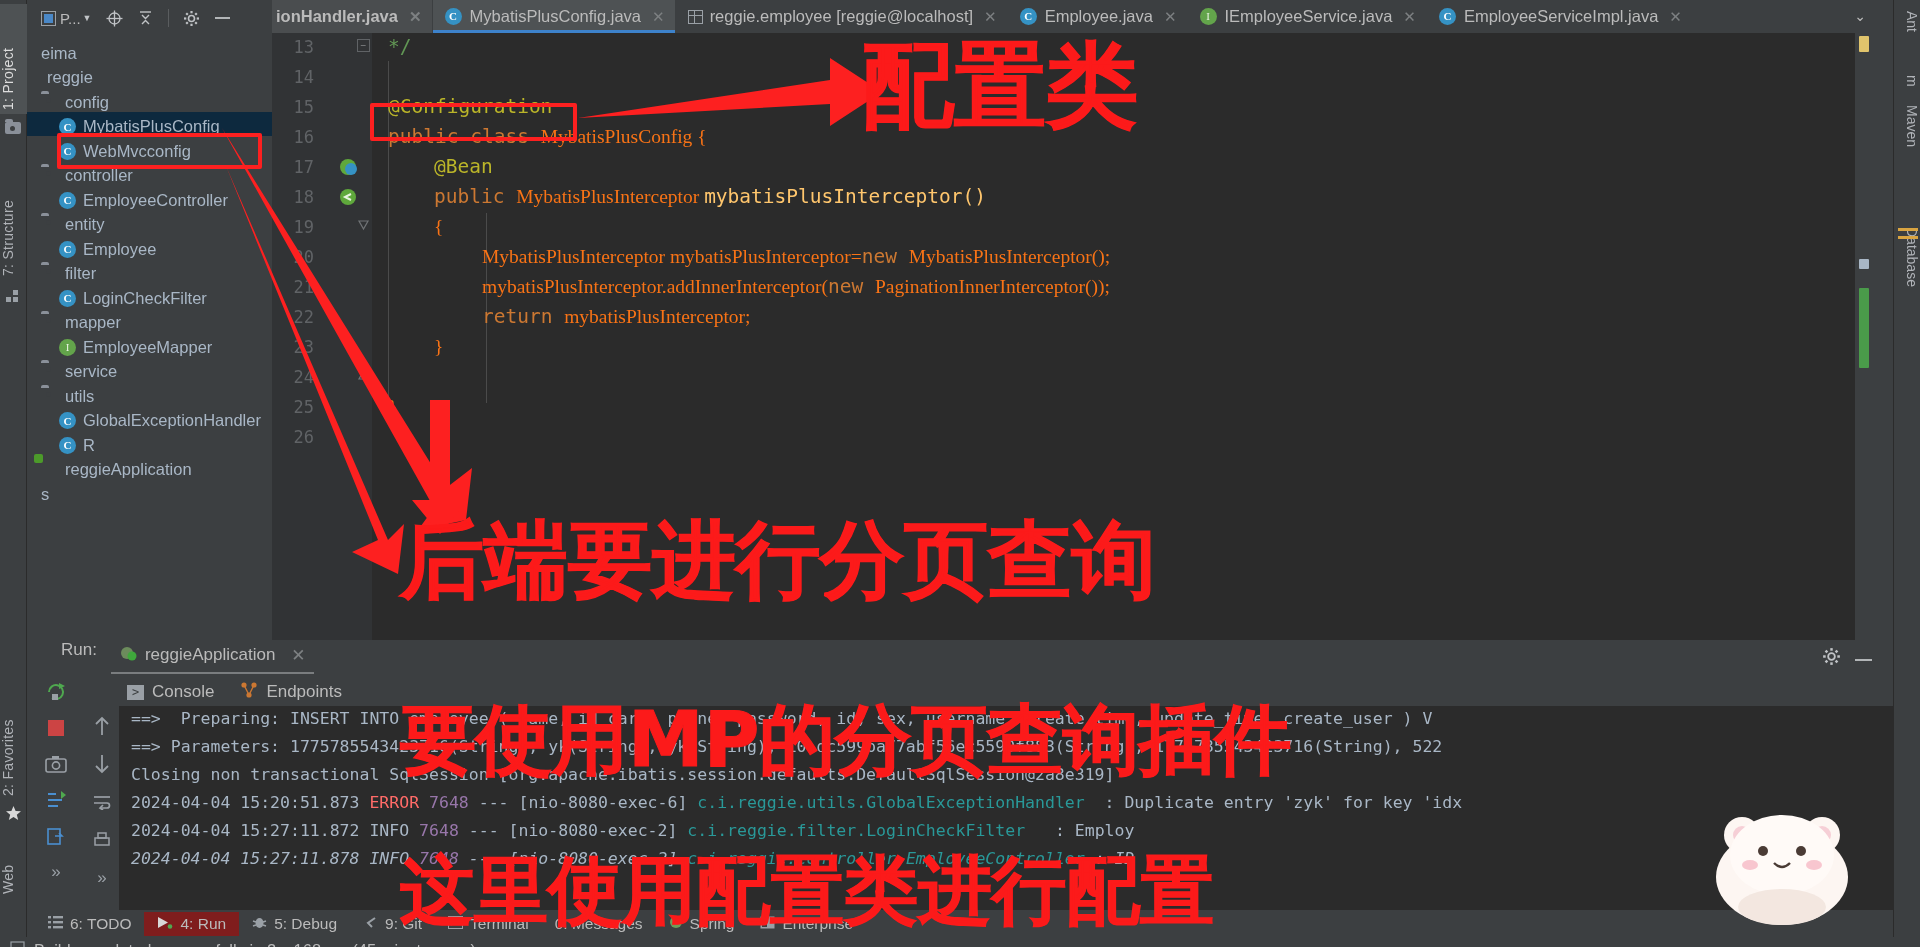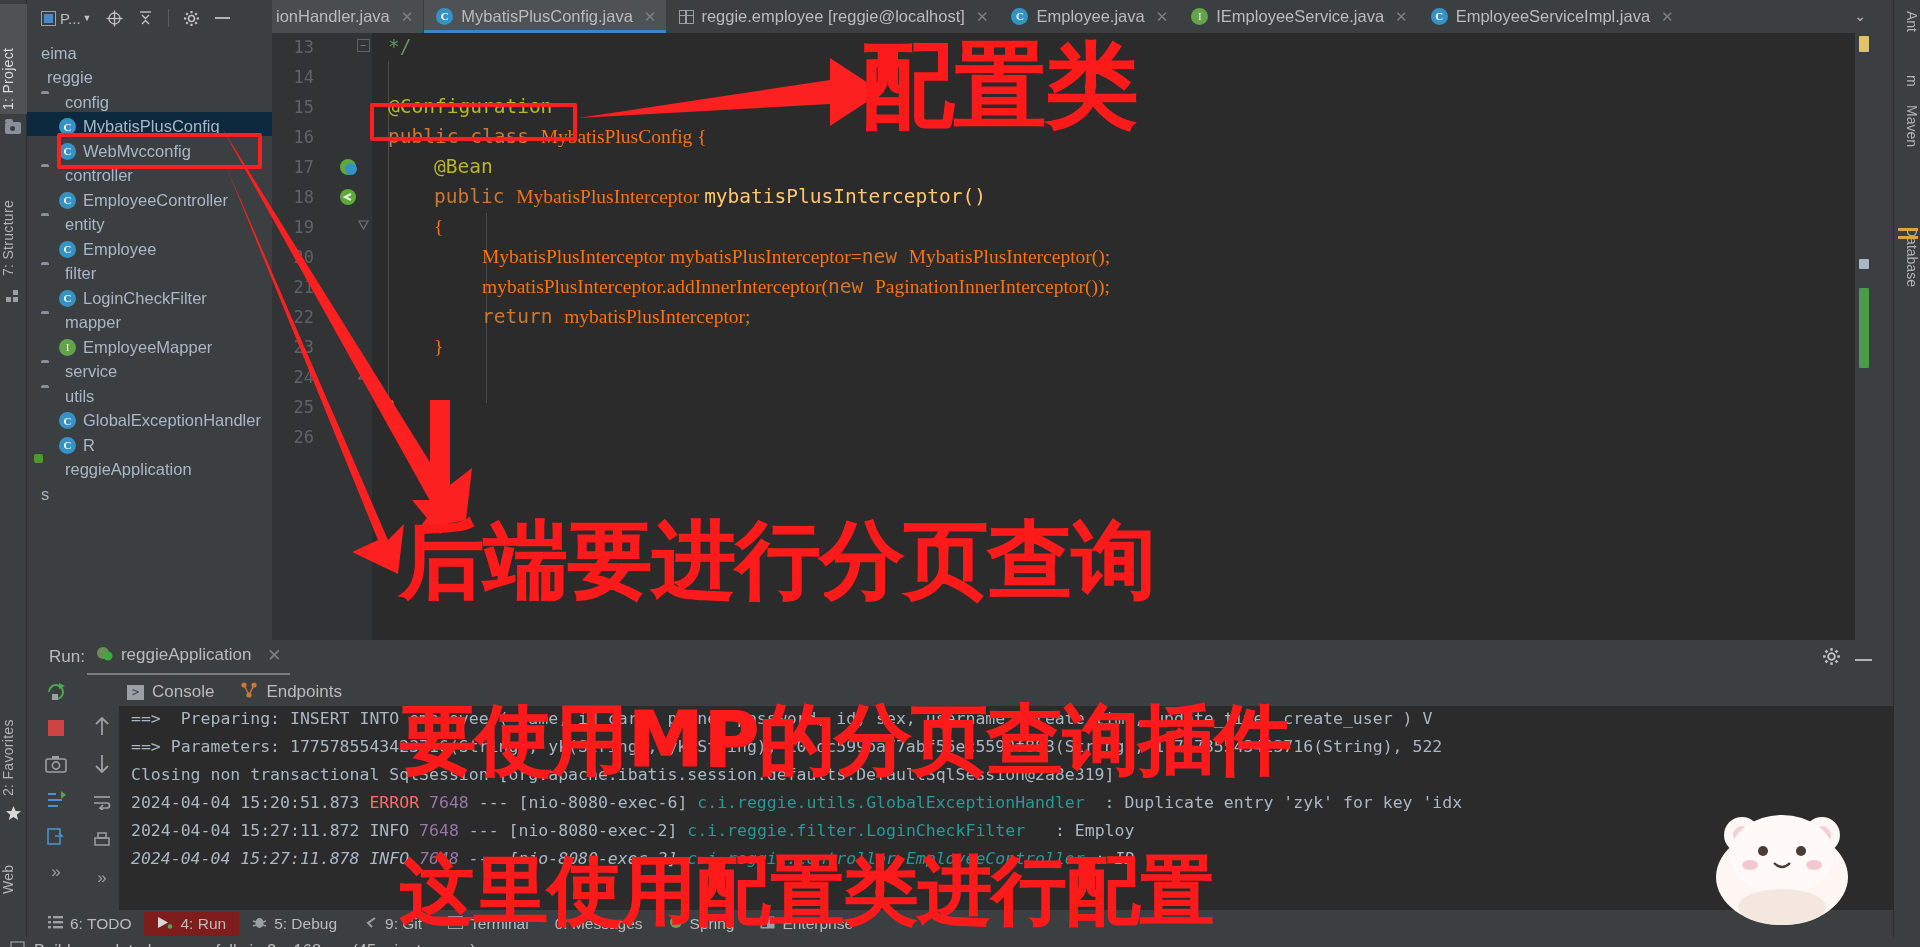--- a/index.html
+++ b/index.html
@@ -72,21 +72,21 @@
   
   .tabbar {
     position: absolute; left: 272px; top: 0; width: 1600px; height: 33px;
     background: #3c3f41; display: flex; align-items: stretch; overflow: hidden;
   }
   .tab {
     display: flex; align-items: center; gap: 7px; padding: 0 10px 0 12px;
     color: #bbbbbb; font-size: 16.5px; white-space: nowrap;
     border-right: 1px solid #3c3f41; position: relative;
   }
-  .tab.dim { background: #4a4d4f; }
+  .tab.dim { background: #4a4d4f; font-weight: bold; }
   .tab.active { background: #4e5254; }
   .tab.active::after {
     content: ""; position: absolute; left: 0; right: 0; bottom: 0;
     height: 3px; background: #3d82cb;
   }
   .tab .x { color: #7d8082; font-size: 15px; margin-left: 4px; }
   .tab-db { width: 15px; height: 14px; border: 1.5px solid #9aa0a6; position: relative; }
   .tab-db::before { content:""; position:absolute; left:0; right:0; top:4px; height:1.5px; background:#9aa0a6;}
   .tab-db::after { content:""; position:absolute; top:0; bottom:0; left:5px; width:1.5px; background:#9aa0a6;}
   .tabs-more { position:absolute; right:6px; top:8px; color:#bbb; font-size:14px;}
@@ -137,22 +137,22 @@
     writing-mode: vertical-rl;
     color: #b0b3b8; font-size: 14px; white-space: nowrap; padding-top: 5px;
   }
 
   
   .runwin {
     position: absolute; left: 27px; top: 640px; width: 1866px; height: 270px;
     background: #3c3f41;
   }
   .run-header {
-    position: absolute; left: 0; top: 0; width: 1866px; height: 34px;
-    display: flex; align-items: center; padding-left: 22px; gap: 2px;
+    position: absolute; left: 12px; top: 0; width: 1866px; height: 34px;
+    display: flex; padding-left: 22px; gap: 14px;
   }
   .run-lbl { color: #bbbbbb; font-size: 17px; }
   .run-tab {
     display: flex; align-items: center; gap: 8px; color: #bbbbbb; font-size: 17px;
     padding: 4px 8px 6px 8px; border-bottom: 2px solid #7a7d7f;
   }
   .run-subtabs {
     position: absolute; left: 100px; top: 34px; height: 36px;
     display: flex; align-items: center; gap: 26px;
   }

